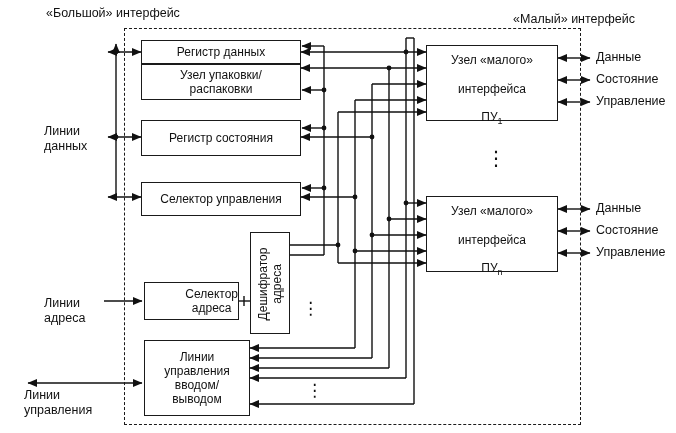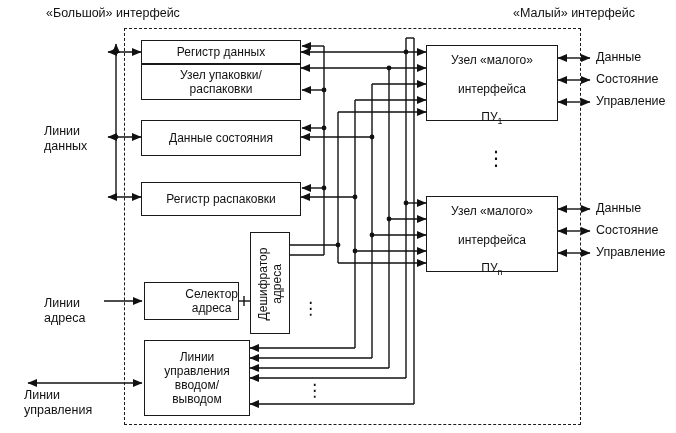--- a/index.html
+++ b/index.html
@@ -118,34 +118,34 @@
       <circle cx="308" cy="128" r="2.4"></circle>
       <circle cx="308" cy="188" r="2.4"></circle>
       <circle cx="100" cy="52" r="2.4"></circle>
       <circle cx="100" cy="137" r="2.4"></circle>
     </g>
   </svg>
 
   <div class="frame"></div>
 
   <div class="free" style="left:30px; top:6px;">«Большой» интерфейс</div>
-  <div class="free" style="left:497px; top:6px;">«Малый» интерфейс</div>
+  <div class="free" style="left:497px; top:12px;">«Малый» интерфейс</div>
 
   <div class="box" style="left:125px; top:64px; width:160px; height:36px;">
     <span class="lbl">Узел упаковки/
 распаковки</span>
   </div>
   <div class="box" style="left:125px; top:40px; width:160px; height:24px;">
     <span class="lbl">Регистр данных</span>
   </div>
   <div class="box" style="left:125px; top:120px; width:160px; height:36px;">
-    <span class="lbl">Данные состояния</span>
+    <span class="lbl">Регистр состояния</span>
   </div>
   <div class="box" style="left:125px; top:182px; width:160px; height:34px;">
-    <span class="lbl">Регистр распаковки</span>
+    <span class="lbl">Селектор управления</span>
   </div>
   <div class="box" style="left:128px; top:282px; width:95px; height:38px;justify-content:flex-end;">
     <span class="lbl">Селектор
 адреса</span>
   </div>
   <div class="box plain" style="left:234px; top:232px; width:40px; height:102px;">
     <div class="rot">
       <span class="lbl">Дешифратор
 адреса</span>
     </div>

